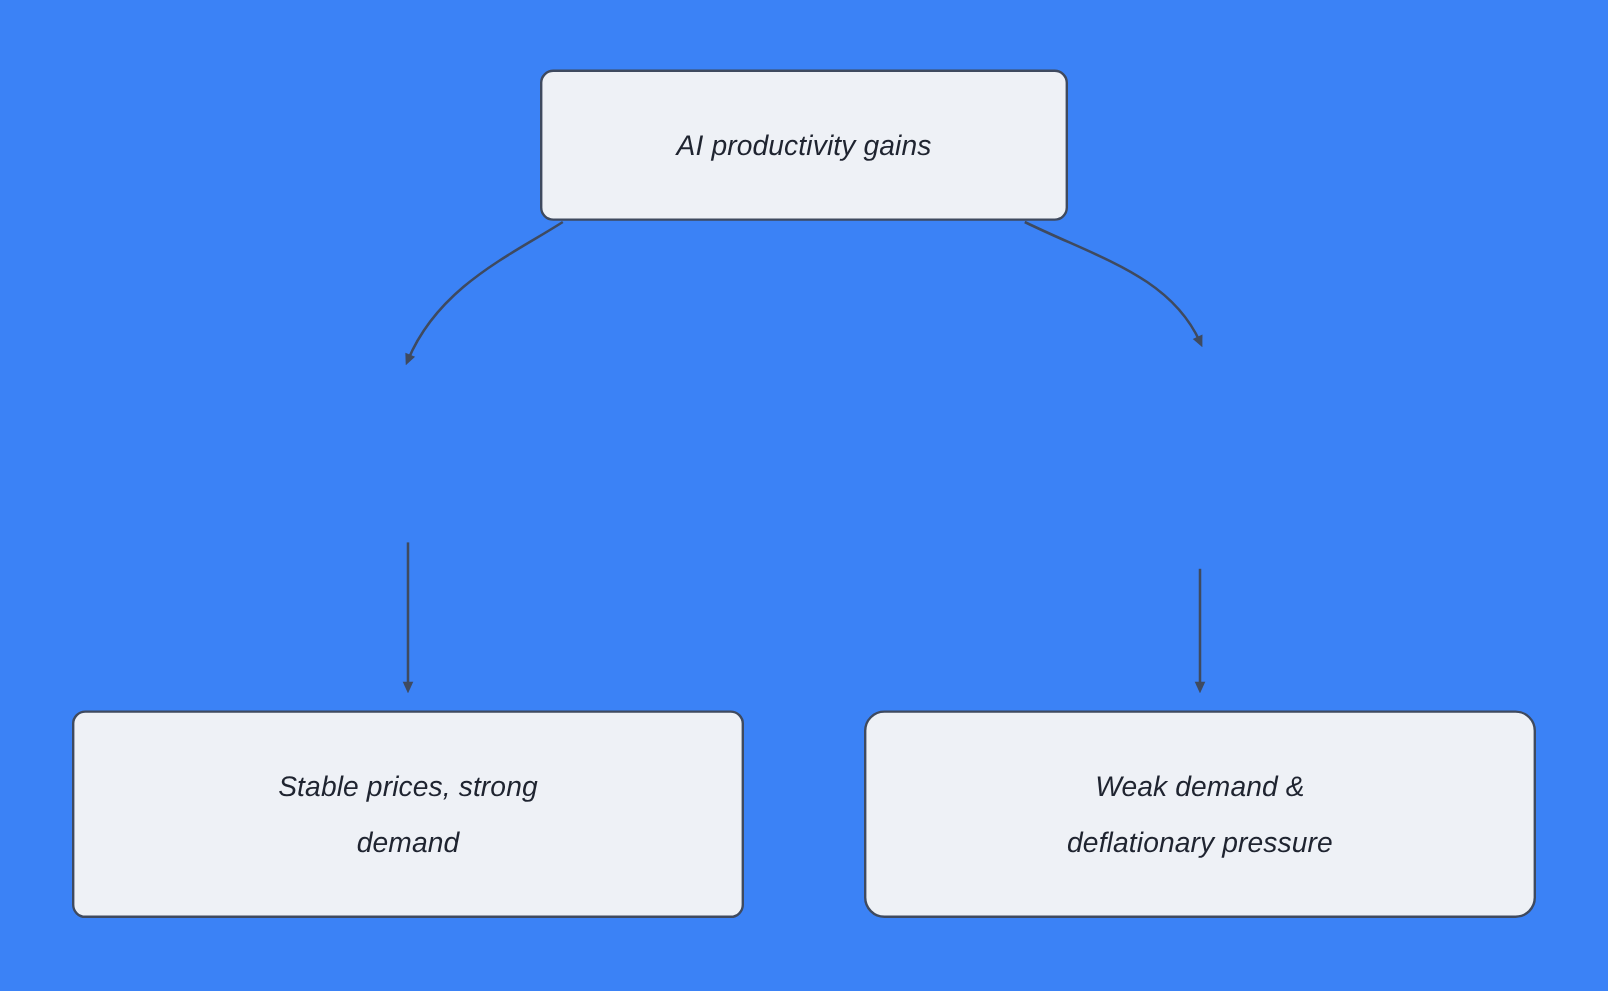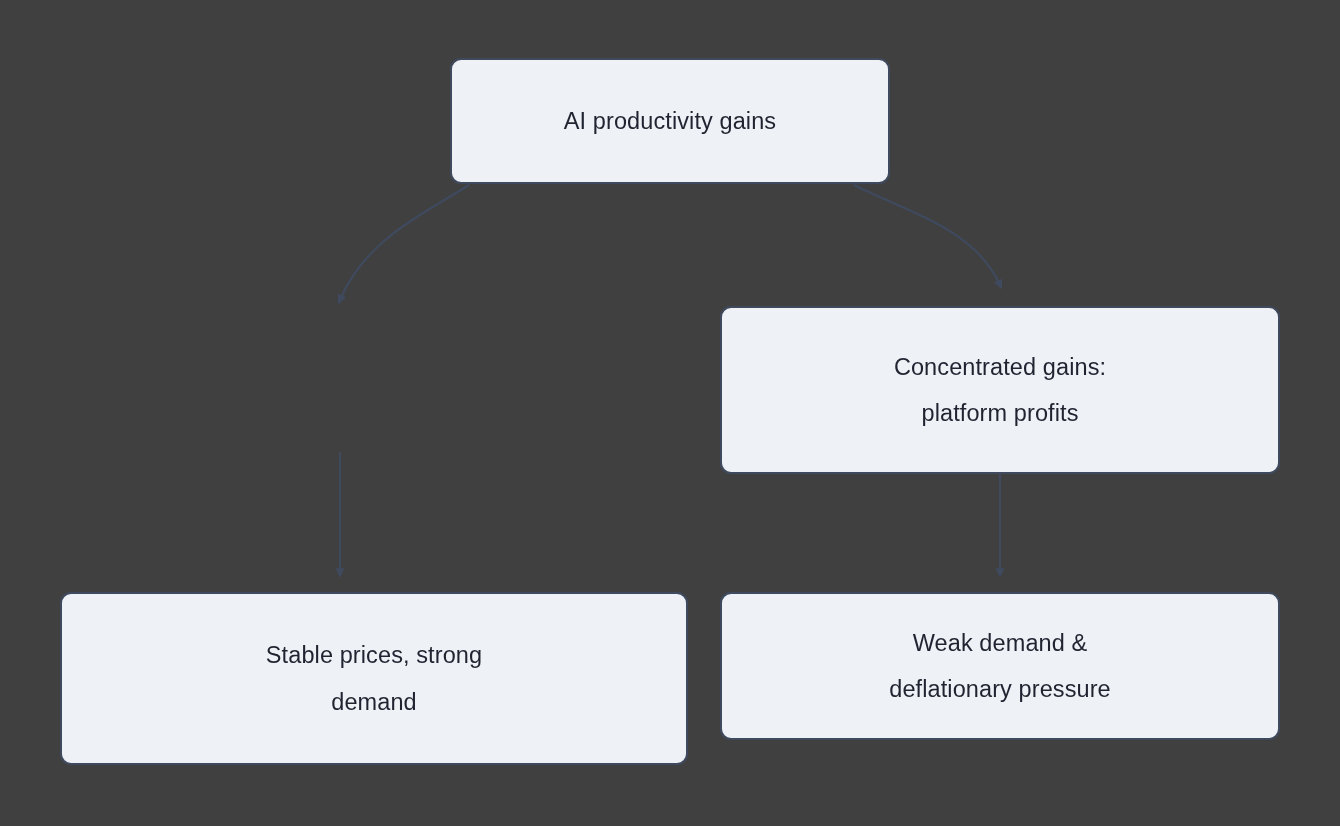--- a/index.html
+++ b/index.html
@@ -12,21 +12,22 @@
     height: 826px;
     background: #ffffff;
     font-family: "Liberation Sans", sans-serif;
     overflow: hidden;
   }
 
   #flow-canvas {
     position: relative;
     width: 1340px;
     height: 826px;
-    background: #404040;
+    background: #3b82f6;
+    font-style: italic;
   }
 
   
   #edge-layer {
     position: absolute;
     left: 0;
     top: 0;
     width: 1340px;
     height: 826px;
     z-index: 1;
@@ -70,28 +71,29 @@
   }
   #node-concentrated-gains {
     left: 720px;
     top: 306px;
     width: 560px;
     height: 168px;
   }
   #node-stable-prices {
     left: 60px;
     top: 592px;
-    width: 628px;
+    width: 560px;
     height: 173px;
   }
   #node-weak-demand {
     left: 720px;
     top: 592px;
     width: 560px;
-    height: 148px;
+    height: 173px;
+    border-radius: 17px;
   }
 </style>
 </head>
 <body>
 
 <div id="flow-canvas">
 
   <svg id="edge-layer" viewBox="0 0 1340 826" width="1340" height="826" xmlns="http://www.w3.org/2000/svg">
     <defs>
       <marker id="arrowhead" markerWidth="10" markerHeight="10" refX="5.2" refY="5" orient="auto" markerUnits="userSpaceOnUse">
@@ -106,24 +108,20 @@
     <path d="M 340 452 L 340 573" fill="none" stroke="#3f4a5f" stroke-width="2.1" marker-end="url(#arrowhead)"></path>
 
     <path d="M 1000 474 L 1000 573" fill="none" stroke="#3f4a5f" stroke-width="2.1" marker-end="url(#arrowhead)"></path>
   </svg>
 
   <div class="node" id="node-root">
     <span class="node-label">AI productivity gains</span>
   </div>
 
 
-  <div class="node" id="node-concentrated-gains">
-    <span class="node-label">Concentrated gains:
-platform profits</span>
-  </div>
 
   <div class="node" id="node-stable-prices">
     <span class="node-label">Stable prices, strong
 demand</span>
   </div>
 
   <div class="node" id="node-weak-demand">
     <span class="node-label">Weak demand &amp;
 deflationary pressure</span>
   </div>

